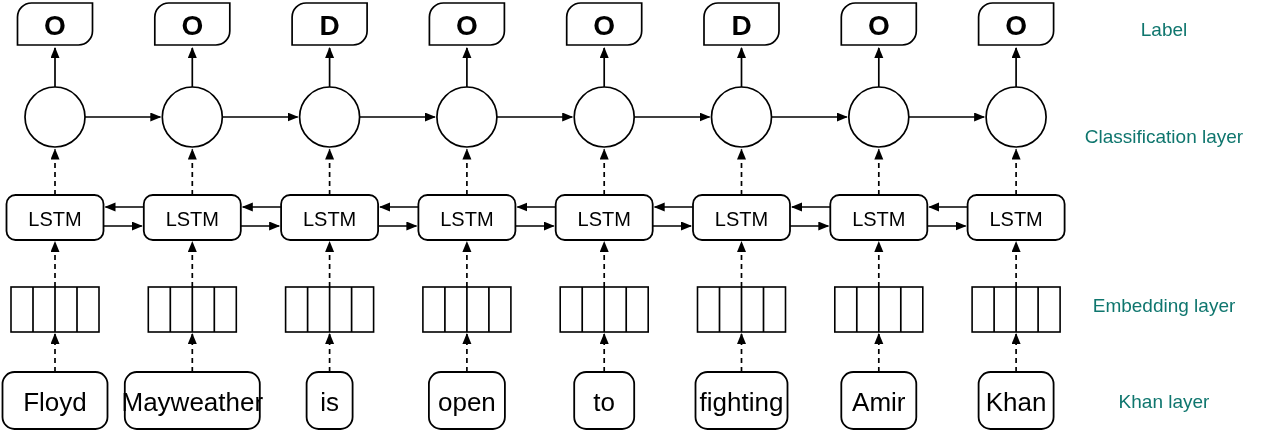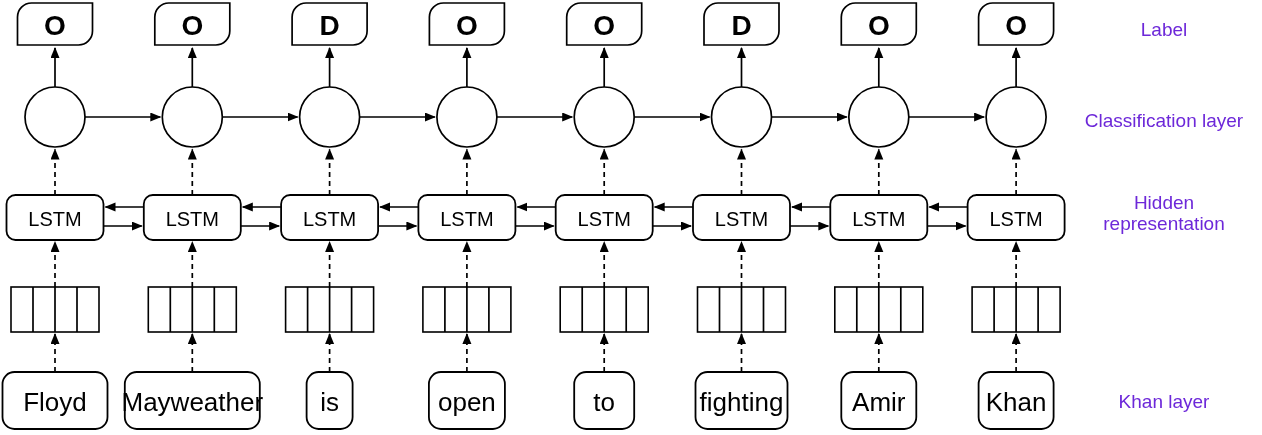--- a/index.html
+++ b/index.html
@@ -31,21 +31,21 @@
     pointer-events: none;
   }
   .layer-label {
     position: absolute;
     left: 1066px;
     width: 196px;
     text-align: center;
     transform: translateY(-50%);
     font-size: 19px;
     line-height: 21px;
-    color: #6d28d9;
+    color: #0f766e;
     white-space: pre-line;
   }
   
   text.tag-letter   { font-family: "Liberation Sans", sans-serif; font-size: 28px; font-weight: bold; }
   text.lstm-text    { font-family: "Liberation Sans", sans-serif; font-size: 20px; }
   text.word-text    { font-family: "Liberation Sans", sans-serif; font-size: 26px; }
 </style>
 </head>
 <body>
 
@@ -197,19 +197,18 @@
         <line x1="994.1000000000001" y1="287" x2="994.1000000000001" y2="332" stroke="#000000" stroke-width="1.7"></line>
         <line x1="1016.1000000000001" y1="287" x2="1016.1000000000001" y2="332" stroke="#000000" stroke-width="1.7"></line>
         <line x1="1038.1000000000001" y1="287" x2="1038.1000000000001" y2="332" stroke="#000000" stroke-width="1.7"></line>
         <rect x="978.6000000000001" y="372" width="75" height="57" rx="12" ry="12" fill="#ffffff" stroke="#000000" stroke-width="1.8"></rect>
         <text x="1016.1000000000001" y="401.5" fill="#000000" text-anchor="middle" dominant-baseline="central" class="word-text">Khan</text>
       </g>
   </svg>
 
   <div class="layer-labels">
     <div class="layer-label" style="top:29px">Label</div>
-    <div class="layer-label" style="top:120px">Classification layer</div>
-    <div class="layer-label" style="top:213px">Hidden
-representation</div>
+    <div class="layer-label" style="top:136px">Classification layer</div>
+    <div class="layer-label" style="top:305px">Embedding layer</div>
     <div class="layer-label" style="top:401px">Khan layer</div>
   </div>
 
 </div>
 
 </body></html>

